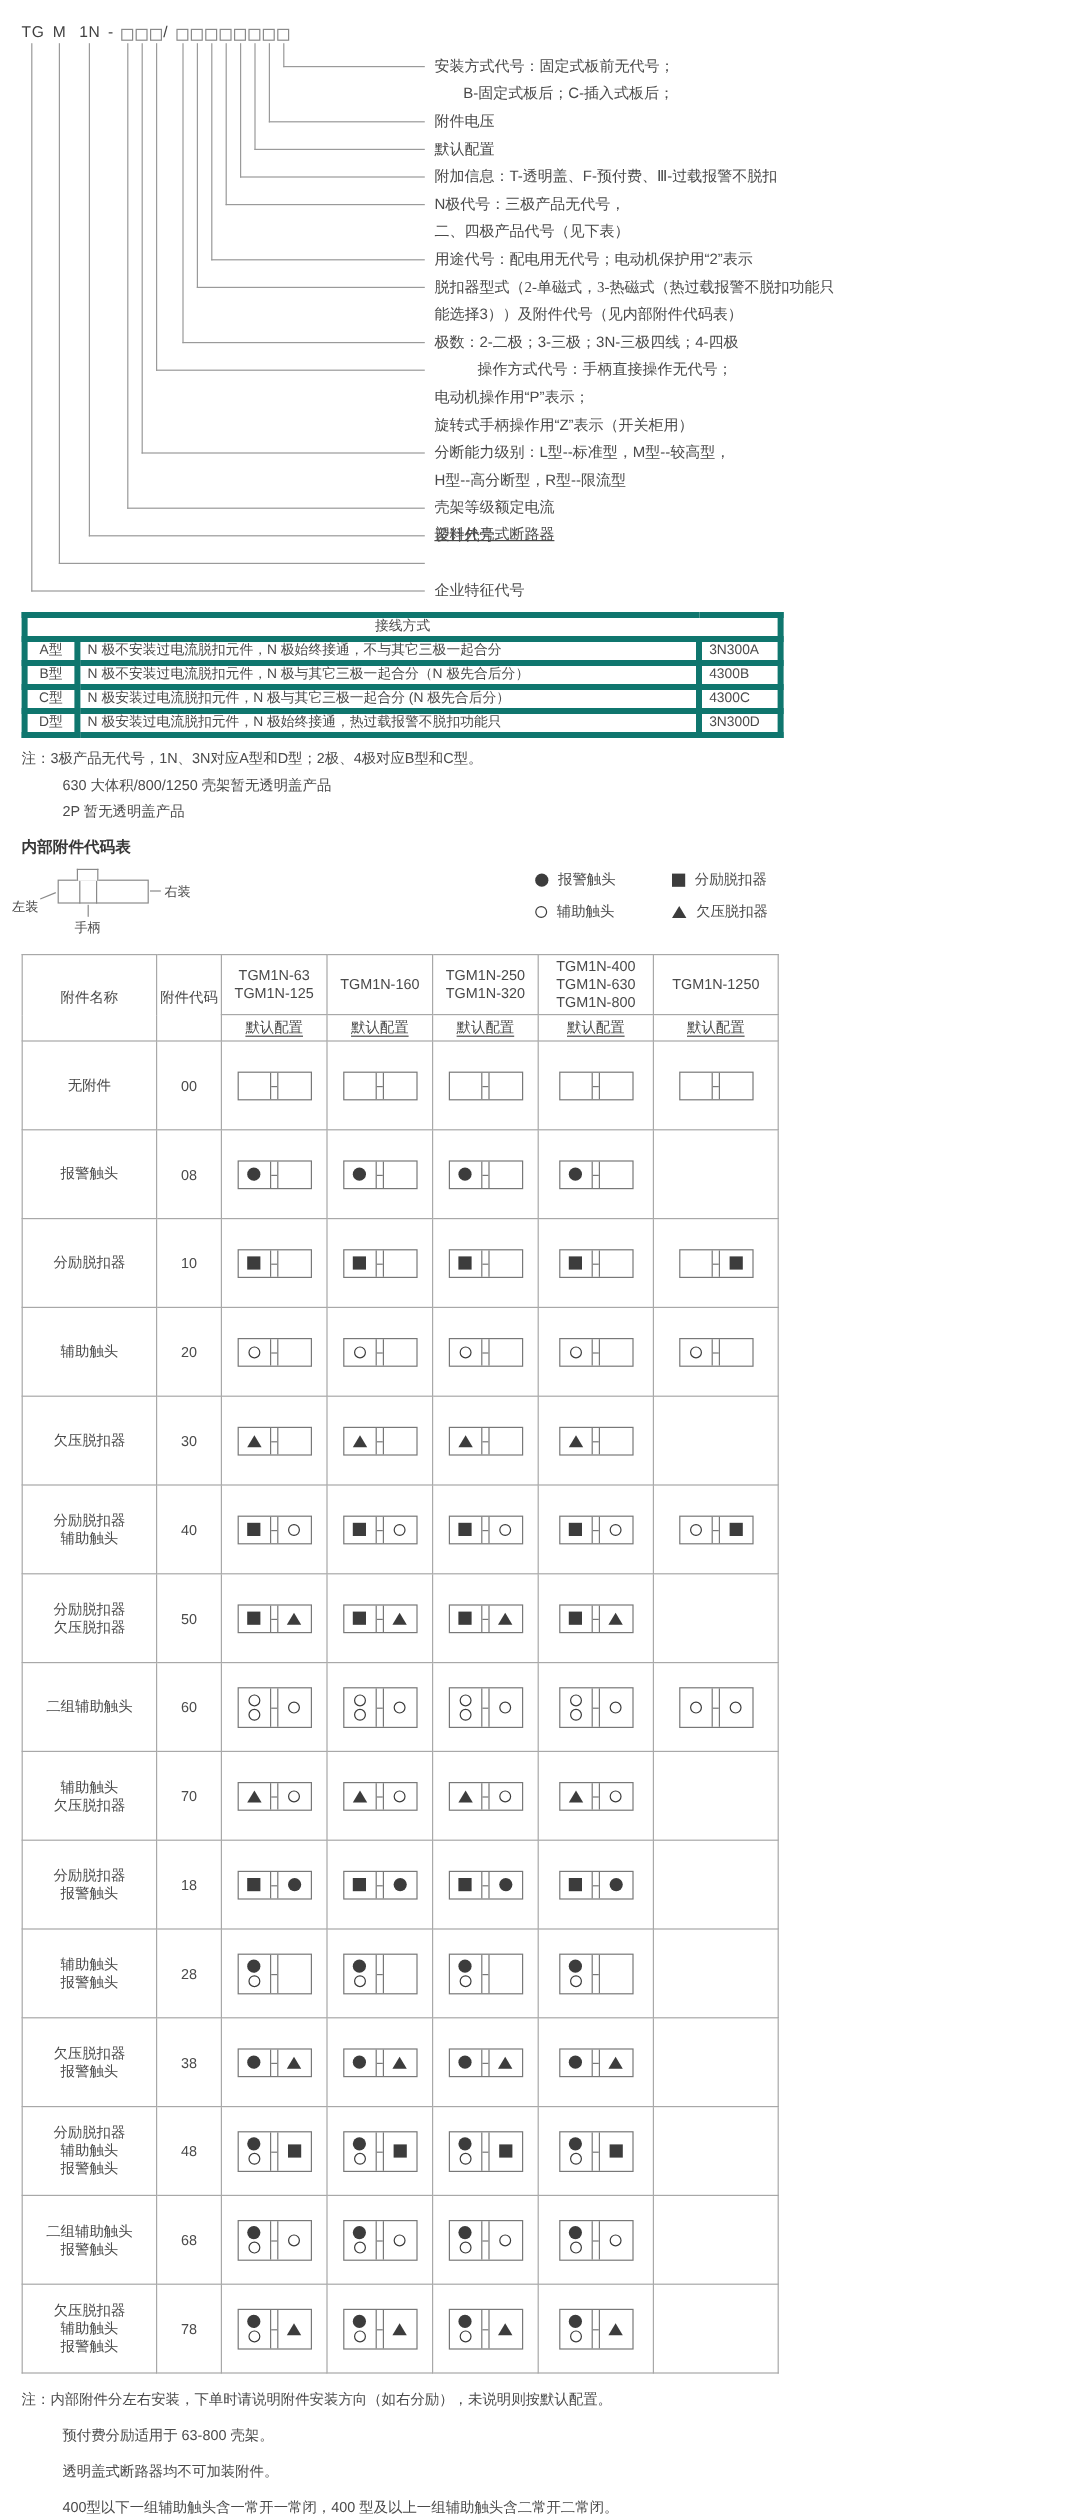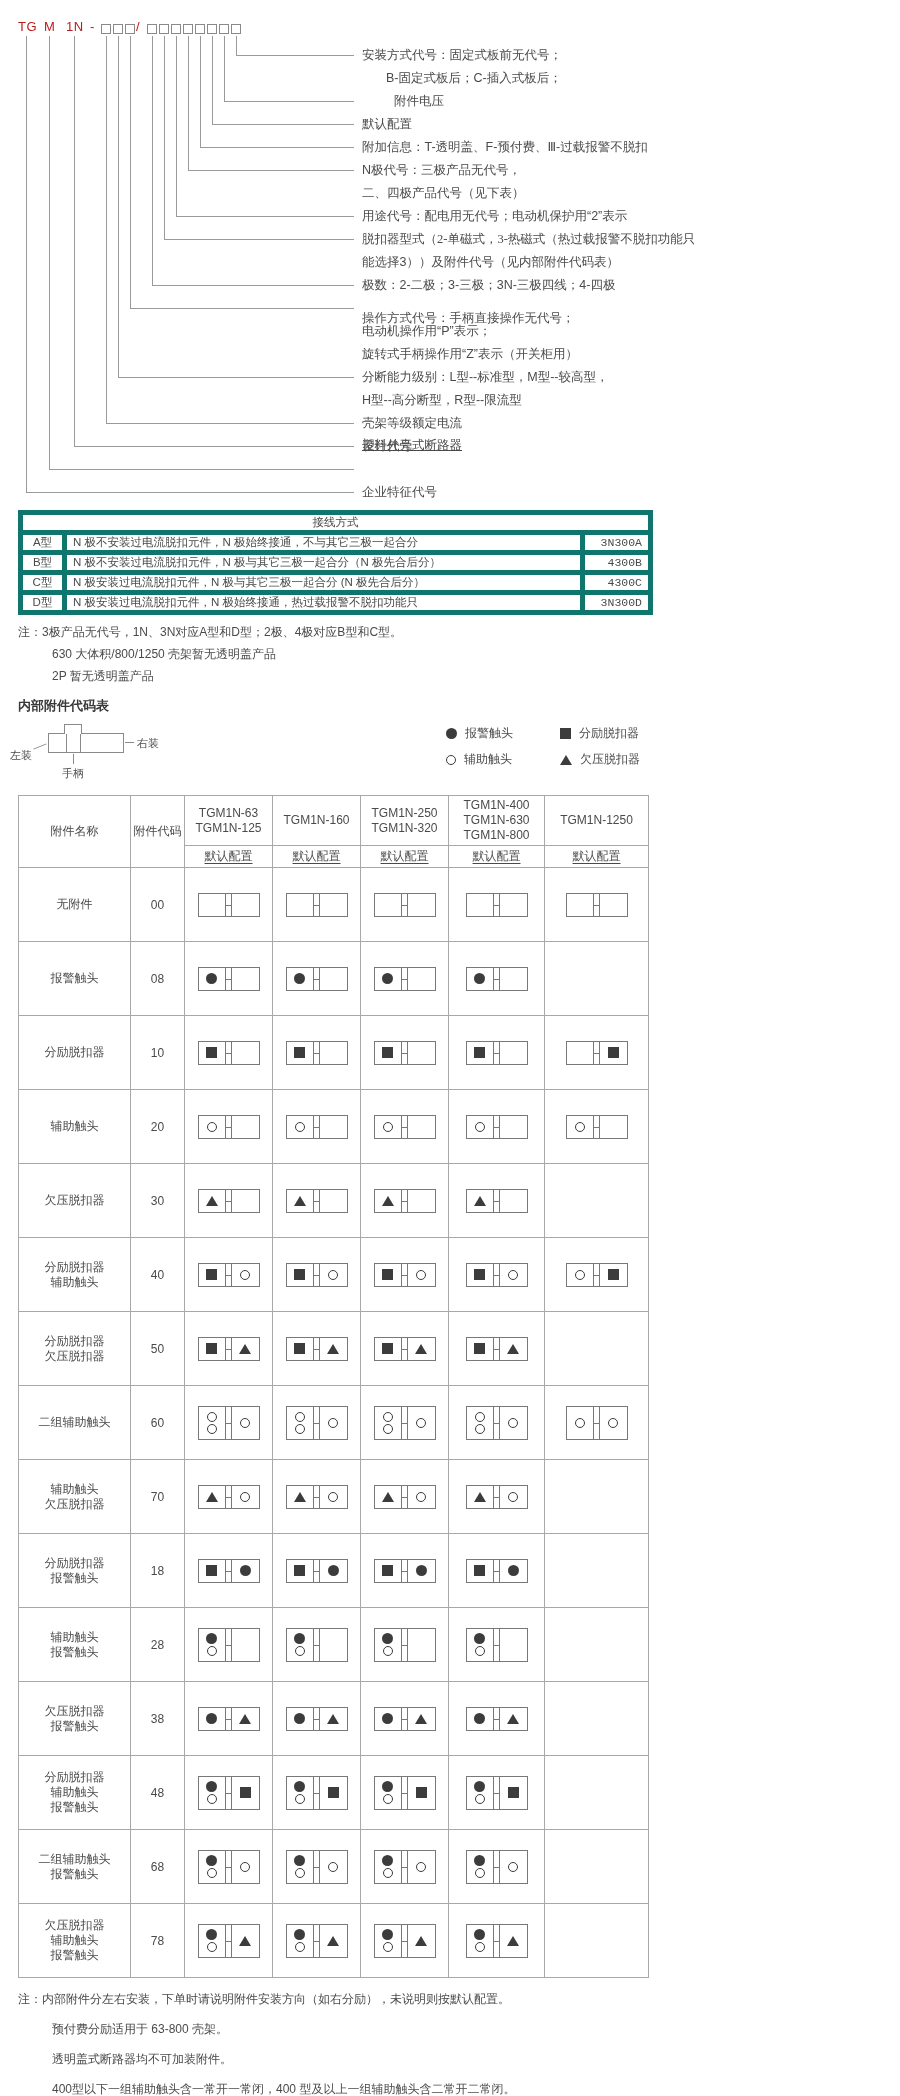--- a/index.html
+++ b/index.html
@@ -5,32 +5,32 @@
   * { margin:0; padding:0; box-sizing:border-box; }
   html { background:#fff; }
   body {
     width:900px; height:2096px; position:relative; overflow:hidden;
     background:#ffffff; color:#4a4a4a;
     font-family:"Liberation Sans","DejaVu Sans",sans-serif;
   }
 
   
   #model-diagram { position:relative; height:504px; }
-  .code-part { position:absolute; top:19px; font-size:13px; letter-spacing:.5px; color:#b91c1c; white-space:nowrap; }
+  .code-part { position:absolute; top:19px; font-size:13px; letter-spacing:.5px; color:#404040; white-space:nowrap; }
   .model-box { position:absolute; top:24px; width:10px; height:10px; border:1px solid #8a8a8a; background:#fff; }
   .conn { position:absolute; border-left:1px solid #9a9a9a; border-bottom:1px solid #9a9a9a; }
   .callout-text { position:absolute; left:362px; font-size:12.5px; line-height:15px; white-space:nowrap; color:#4a4a4a; }
 
   
   table.wiring { border-collapse:collapse; margin:6px 0 0 18px; table-layout:fixed; width:630px; }
   table.wiring th, table.wiring td { border:5px solid #0f766e; font-size:11.5px; line-height:13px; font-weight:normal; padding:1px 6px; color:#4a4a4a; }
   table.wiring th { text-align:center; }
   .wt-type { text-align:center; }
   .wt-desc { text-align:left; }
-  .wt-code { text-align:right;font-family:Liberation Mono, monospace; }
+  .wt-code { text-align:left; }
 
   
   .notes { margin:10px 0 0 18px; font-size:12px; line-height:14px; }
   .notes .note { margin-bottom:8px; white-space:nowrap; }
   .notes .note.indent { margin-left:34px; }
   #bottom-notes { margin-top:14px; }
   #bottom-notes .note { margin-bottom:16px; }
 
   .section-heading { margin:14px 0 0 18px; font-size:13px; font-weight:bold; color:#383838; }
 
@@ -81,37 +81,37 @@
     <span class="model-box" style="left: 171px;"></span>
     <span class="model-box" style="left: 183px;"></span>
     <span class="model-box" style="left: 195px;"></span>
     <span class="model-box" style="left: 207px;"></span>
     <span class="model-box" style="left: 219px;"></span>
     <span class="model-box" style="left: 231px;"></span>
     <div class="conn" style="left: 236px; top: 36px; width: 118px; height: 20px;"></div>
     <div class="callout-text" style="top: 48px;">安装方式代号：固定式板前无代号；</div>
     <div class="callout-text" style="top: 71px; margin-left: 24px;">B-固定式板后；C-插入式板后；</div>
     <div class="conn" style="left: 224px; top: 36px; width: 130px; height: 66px;"></div>
-    <div class="callout-text" style="top: 94px; margin-left: 32px;">附件电压</div>
+    <div class="callout-text" style="top: 94px;">附件电压</div>
     <div class="conn" style="left: 212px; top: 36px; width: 142px; height: 89px;"></div>
     <div class="callout-text" style="top: 117px;">默认配置</div>
     <div class="conn" style="left: 200px; top: 36px; width: 154px; height: 112px;"></div>
     <div class="callout-text" style="top: 140px;">附加信息：T-透明盖、F-预付费、Ⅲ-过载报警不脱扣</div>
     <div class="conn" style="left: 188px; top: 36px; width: 166px; height: 135px;"></div>
     <div class="callout-text" style="top: 163px;">N极代号：三极产品无代号，</div>
     <div class="callout-text" style="top: 186px;">二、四极产品代号（见下表）</div>
     <div class="conn" style="left: 176px; top: 36px; width: 178px; height: 181px;"></div>
     <div class="callout-text" style="top: 209px;">用途代号：配电用无代号；电动机保护用“2”表示</div>
     <div class="conn" style="left: 164px; top: 36px; width: 190px; height: 204px;"></div>
     <div class="callout-text" style="top: 232px; font-family: Liberation Serif, serif;">脱扣器型式（2-单磁式，3-热磁式（热过载报警不脱扣功能只</div>
     <div class="callout-text" style="top: 255px;">能选择3））及附件代号（见内部附件代码表）</div>
     <div class="conn" style="left: 152px; top: 36px; width: 202px; height: 250px;"></div>
     <div class="callout-text" style="top: 278px;">极数：2-二极；3-三极；3N-三极四线；4-四极</div>
     <div class="conn" style="left: 130px; top: 36px; width: 224px; height: 273px;"></div>
-    <div class="callout-text" style="top: 311px;">操作方式代号：手柄直接操作无代号；</div>
+    <div class="callout-text" style="top: 301px; margin-left: 36px;">操作方式代号：手柄直接操作无代号；</div>
     <div class="callout-text" style="top: 324px;">电动机操作用“P”表示；</div>
     <div class="callout-text" style="top: 347px;">旋转式手柄操作用“Z”表示（开关柜用）</div>
     <div class="conn" style="left: 118px; top: 36px; width: 236px; height: 342px;"></div>
     <div class="callout-text" style="top: 370px;">分断能力级别：L型--标准型，M型--较高型，</div>
     <div class="callout-text" style="top: 393px;">H型--高分断型，R型--限流型</div>
     <div class="conn" style="left: 106px; top: 36px; width: 248px; height: 388px;"></div>
     <div class="callout-text" style="top: 416px;">壳架等级额定电流</div>
     <div class="conn" style="left: 74px; top: 36px; width: 280px; height: 411px;"></div>
     <div class="callout-text" style="top: 439px;">设计代号</div>
     <div class="conn" style="left: 49px; top: 36px; width: 305px; height: 434px;"></div>

